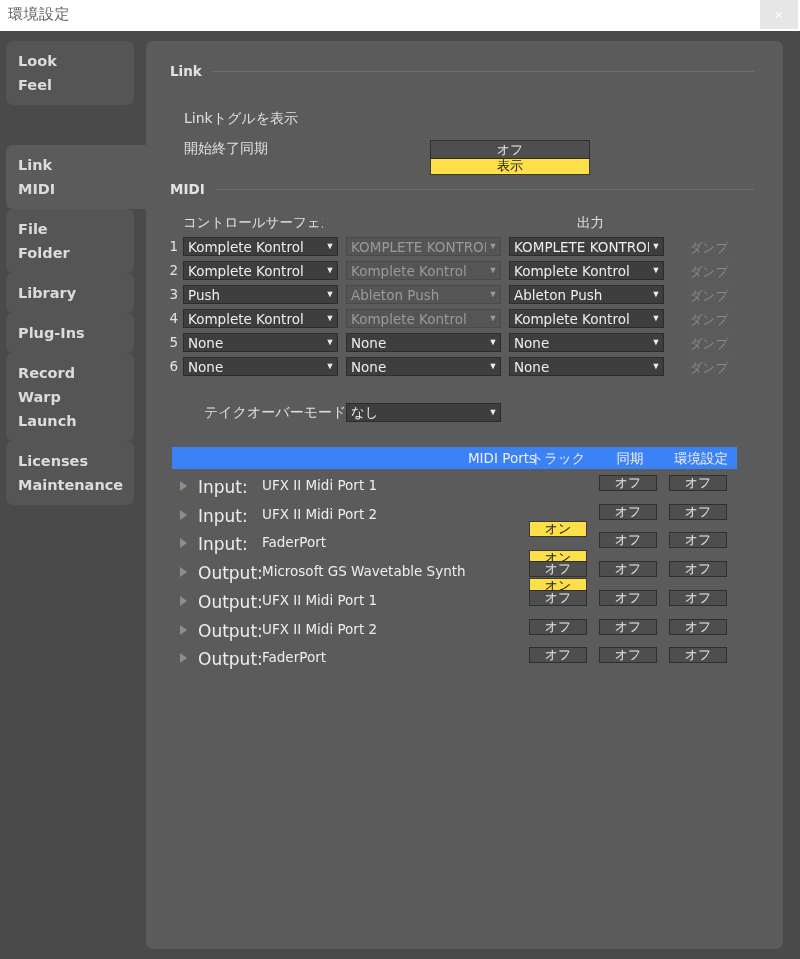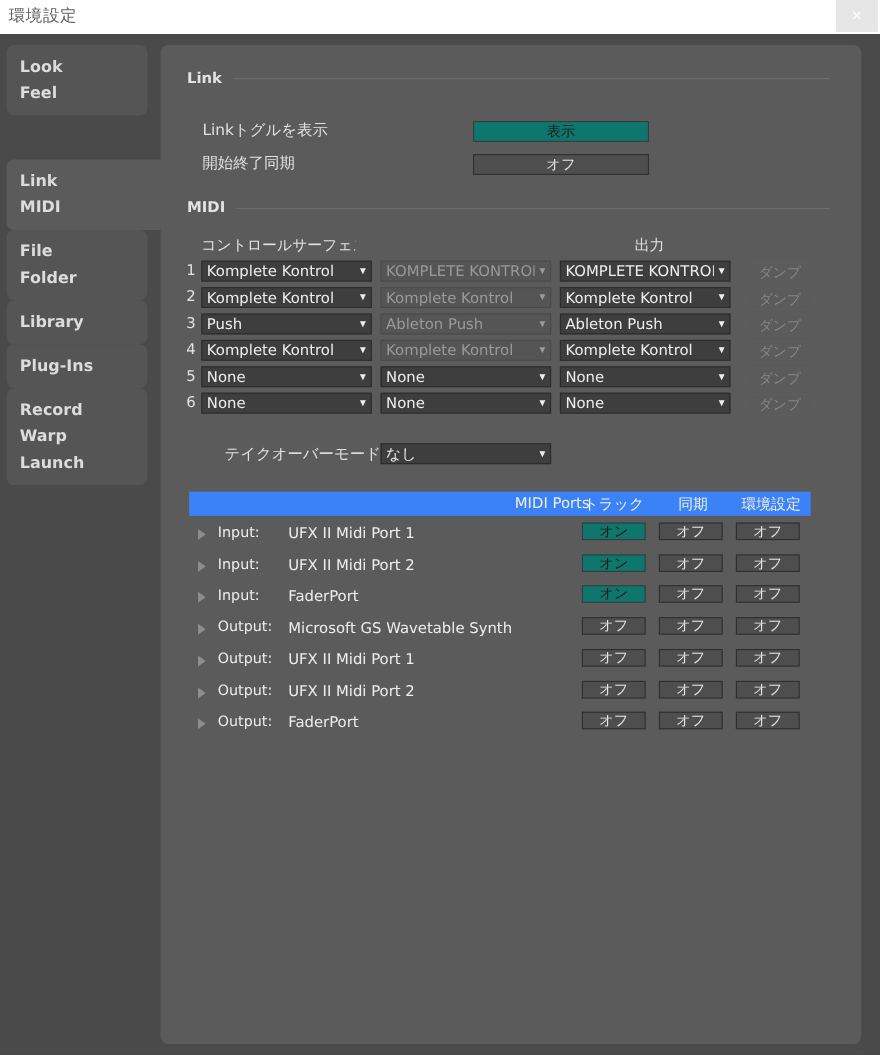--- a/index.html
+++ b/index.html
@@ -80,21 +80,21 @@
     margin-left:12px;
   }
 
   .tgl{
     position:absolute;height:19px;box-sizing:border-box;
     display:flex;align-items:center;justify-content:center;
     font-size:13px;color:#e3e3e3;cursor:pointer;
     background:#4e4e4e;border:1px solid #2f2f2f;
     font-family:"DejaVu Sans",sans-serif;
   }
-  .tgl.on{background:#0f766e;color:#1c1c1c;border-color:#3a3a3a;}
+  .tgl.on{background:#fde047;color:#1c1c1c;border-color:#3a3a3a;margin-top:46px;}
 
   
   .cs-colhead{
     position:absolute;font-size:13.5px;color:#e2e2e2;white-space:nowrap;
     font-family:"DejaVu Sans",sans-serif;text-align:center;overflow:hidden;
   }
   .cs-index{
     position:absolute;font-size:13.5px;color:#e2e2e2;width:14px;text-align:right;
     font-family:"DejaVu Sans",sans-serif;
   }
@@ -132,21 +132,21 @@
     text-align:center;white-space:nowrap;
     font-family:"DejaVu Sans",sans-serif;
   }
   .port-row{position:absolute;left:172px;width:565px;height:29px;}
   .port-row .tri{
     position:absolute;left:8px;top:9px;width:0;height:0;
     border-left:7px solid #8d8d8d;border-top:5px solid transparent;
     border-bottom:5px solid transparent;cursor:pointer;
   }
   .port-row .dir{
-    position:absolute;left:26px;top:5px;font-size:13px;color:#eeeeee;
+    position:absolute;left:26px;top:5px;font-size:17px;color:#eeeeee;
     white-space:nowrap;font-family:"DejaVu Sans",sans-serif;
   }
   .port-row .nm{
     position:absolute;top:5px;font-size:13.5px;color:#eeeeee;
     white-space:nowrap;font-family:"DejaVu Sans",sans-serif;
   }
   .port-row .tgl{top:3px;width:58px;height:16px;font-size:13px;text-align:right;}
 </style>
 </head>
 <body>
@@ -186,20 +186,24 @@
         <div class="row">Library</div>
       </div>
       <div class="nav-group" style="top: 282px;">
         <div class="row">Plug-Ins</div>
       </div>
       <div class="nav-group" style="top: 322px;">
         <div class="row">Record</div>
         <div class="row">Warp</div>
         <div class="row">Launch</div>
       </div>
+      <div class="nav-group" style="top: 410px;">
+        <div class="row">Licenses</div>
+        <div class="row">Maintenance</div>
+      </div>
     </div>
 
   <div id="content">
 
     <div class="section-head" style="top:22px;">
       <span class="label">Link</span>
       <span class="rule"></span>
     </div>
 
     <div class="field-label" style="left:26px;top:69px;">Linkトグルを表示</div>

